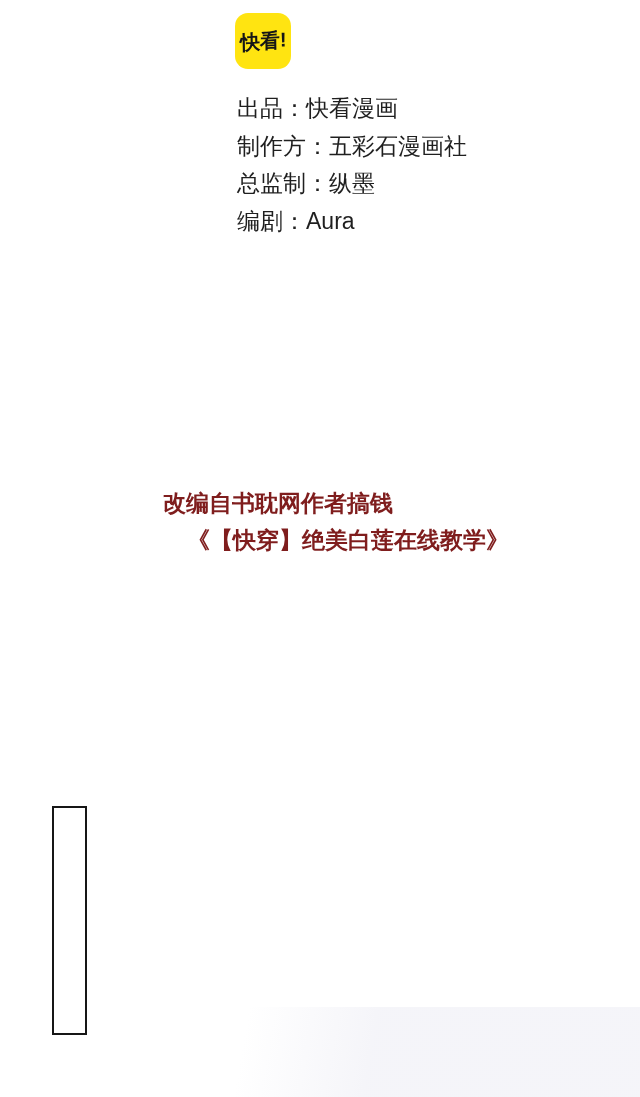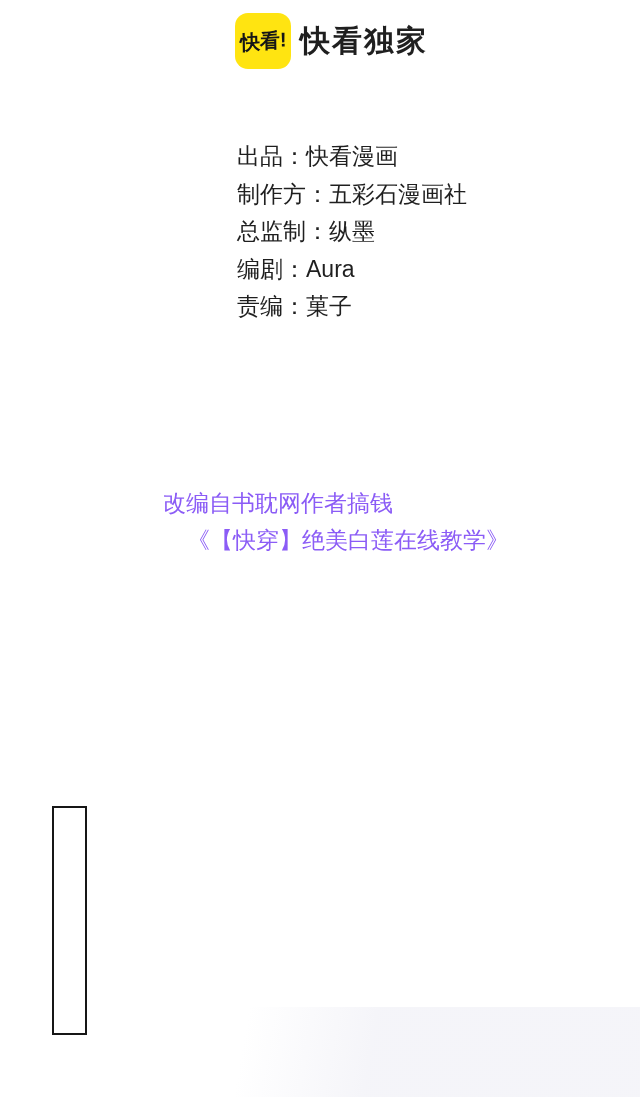--- a/index.html
+++ b/index.html
@@ -53,33 +53,32 @@
 
   
   .credits {
     position: absolute;
     left: 237px;
     top: 90px;
     font-size: 23px;
     line-height: 37.6px;
     color: #1f1f1f;
     font-weight: 400;
-    margin-top: 48px;
   }
   .credit-row { white-space: nowrap; }
 
   
   .adaptation {
     position: absolute;
     left: 163px;
     top: 485px;
     font-size: 23px;
     line-height: 37px;
-    color: #8b5cf6;
-    font-weight: 400;
+    color: #7f1d1d;
+    font-weight: 700;
   }
   .adaptation .adaptation-line2 { margin-left: 24px; white-space: nowrap; }
   .adaptation .adaptation-line1 { white-space: nowrap; }
 
   
   .panel-outline {
     position: absolute;
     left: 52px;
     top: 806px;
     width: 35px;
@@ -102,29 +101,27 @@
 </style>
 </head>
 <body>
 
 <div class="page">
 
   <div class="brand-row">
     <div class="logo-badge" style="background: rgb(255, 228, 17);">
       <span class="logo-text">快看!</span>
     </div>
-    <div class="brand-title">快看独家</div>
   </div>
 
   <div class="credits">
     <div class="credit-row"><span>出品</span><span>：</span><span>快看漫画</span></div>
     <div class="credit-row"><span>制作方</span><span>：</span><span>五彩石漫画社</span></div>
     <div class="credit-row"><span>总监制</span><span>：</span><span>纵墨</span></div>
     <div class="credit-row"><span>编剧</span><span>：</span><span>Aura</span></div>
-    <div class="credit-row"><span>责编</span><span>：</span><span>菓子</span></div>
   </div>
 
   <div class="adaptation">
     <div class="adaptation-line1">改编自书耽网作者搞钱</div>
     <div class="adaptation-line2">《【快穿】绝美白莲在线教学》</div>
   </div>
 
   <div class="panel-outline"></div>
 
   <div class="bottom-shade"></div>

